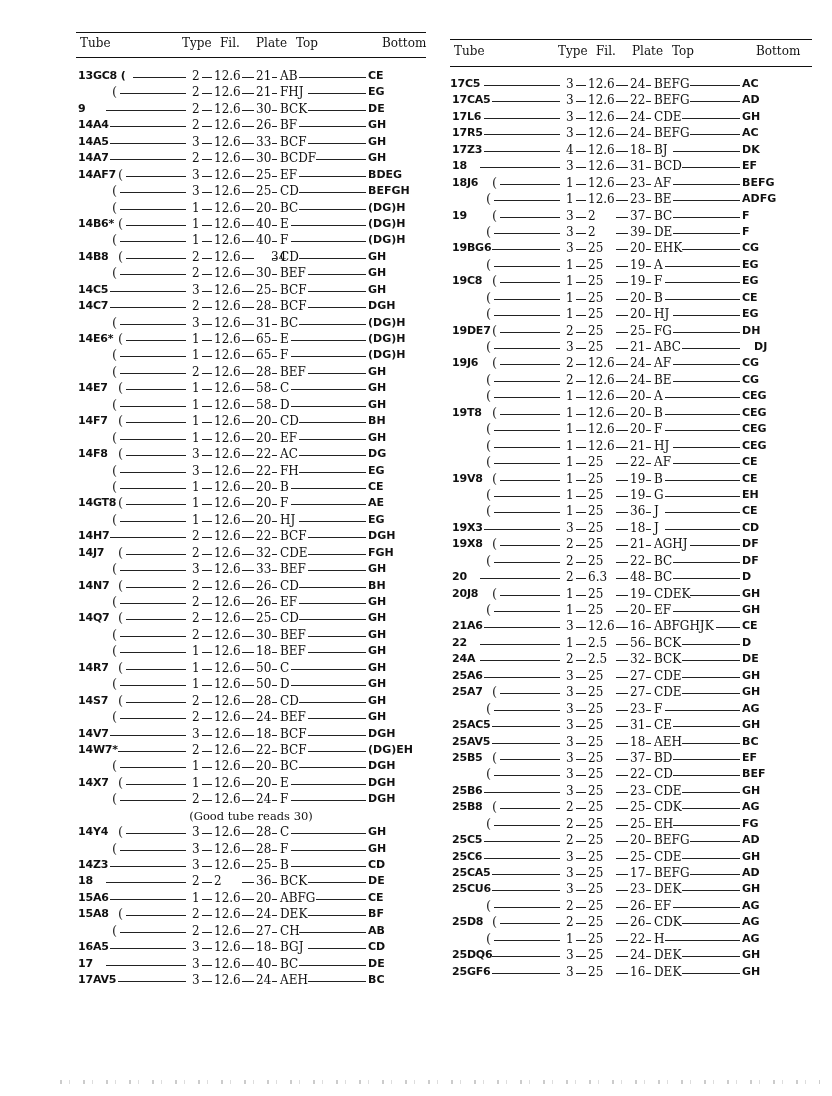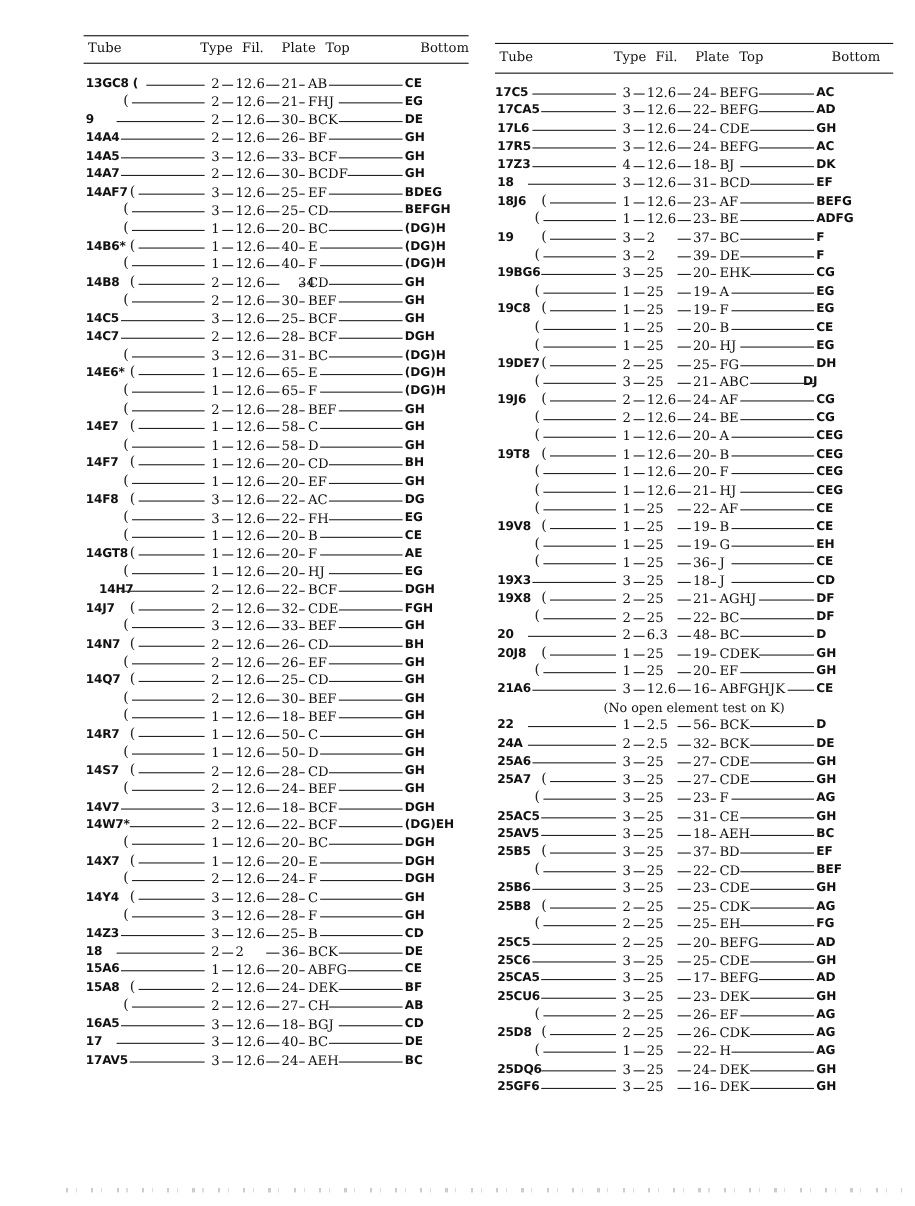--- a/index.html
+++ b/index.html
@@ -402,21 +402,21 @@
         <span class="dash" style="left: 126px; width: 10px; top: 0px;"></span>
         <span class="cell" style="left: 138px;">12.6</span>
         <span class="dash" style="left: 166px; width: 12px; top: 0px;"></span>
         <span class="cell" style="left: 180px;">20</span>
         <span class="dash" style="left: 196px; width: 5px; top: 0px;"></span>
         <span class="cell" style="left: 204px;">HJ</span>
         <span class="dash" style="left: 223.2px; width: 66.8px; top: 0px;"></span>
         <span class="bottom" style="left: 292px;">EG</span>
       </div>
       <div class="row">
-        <span class="tube" style="left: 14px; text-align: center;">14H7</span>
+        <span class="tube" style="left: 2px; text-align: center;">14H7</span>
         <span class="dash" style="left: 34px; width: 76px; top: 0px;"></span>
         <span class="cell" style="left: 116px;">2</span>
         <span class="dash" style="left: 126px; width: 10px; top: 0px;"></span>
         <span class="cell" style="left: 138px;">12.6</span>
         <span class="dash" style="left: 166px; width: 12px; top: 0px;"></span>
         <span class="cell" style="left: 180px;">22</span>
         <span class="dash" style="left: 196px; width: 5px; top: 0px;"></span>
         <span class="cell" style="left: 204px;">BCF</span>
         <span class="dash" style="left: 231.8px; width: 58.2px; top: 0px;"></span>
         <span class="bottom" style="left: 292px;">DGH</span>
@@ -628,20 +628,21 @@
         <span class="cell" style="left: 116px;">2</span>
         <span class="dash" style="left: 126px; width: 10px; top: 0px;"></span>
         <span class="cell" style="left: 138px;">12.6</span>
         <span class="dash" style="left: 166px; width: 12px; top: 0px;"></span>
         <span class="cell" style="left: 180px;">24</span>
         <span class="dash" style="left: 196px; width: 5px; top: 0px;"></span>
         <span class="cell" style="left: 204px;">F</span>
         <span class="dash" style="left: 214.6px; width: 75.4px; top: 0px;"></span>
         <span class="bottom" style="left: 292px;">DGH</span>
       </div>
+      <div class="note">(Good tube reads 30)</div>
       <div class="row">
         <span class="tube" style="left: 2px;">14Y4</span>
         <span class="brace" style="left: 42px;">(</span>
         <span class="dash" style="left: 50px; width: 60px; top: 0px;"></span>
         <span class="cell" style="left: 116px;">3</span>
         <span class="dash" style="left: 126px; width: 10px; top: 0px;"></span>
         <span class="cell" style="left: 138px;">12.6</span>
         <span class="dash" style="left: 166px; width: 12px; top: 0px;"></span>
         <span class="cell" style="left: 180px;">28</span>
         <span class="dash" style="left: 196px; width: 5px; top: 0px;"></span>
@@ -998,21 +999,21 @@
         <span class="brace" style="left: 36px;">(</span>
         <span class="dash" style="left: 44px; width: 66px; top: 0px;"></span>
         <span class="cell" style="left: 116px;">3</span>
         <span class="dash" style="left: 126px; width: 10px; top: 0px;"></span>
         <span class="cell" style="left: 138px;">25</span>
         <span class="dash" style="left: 166px; width: 12px; top: 0px;"></span>
         <span class="cell" style="left: 180px;">21</span>
         <span class="dash" style="left: 196px; width: 5px; top: 0px;"></span>
         <span class="cell" style="left: 204px;">ABC</span>
         <span class="dash" style="left: 231.8px; width: 58.2px; top: 0px;"></span>
-        <span class="bottom" style="left: 280px;">DJ</span>
+        <span class="bottom" style="left: 304px;">DJ</span>
       </div>
       <div class="row">
         <span class="tube" style="left: 2px;">19J6</span>
         <span class="brace" style="left: 42px;">(</span>
         <span class="dash" style="left: 50px; width: 60px; top: 0px;"></span>
         <span class="cell" style="left: 116px;">2</span>
         <span class="dash" style="left: 126px; width: 10px; top: 0px;"></span>
         <span class="cell" style="left: 138px;">12.6</span>
         <span class="dash" style="left: 166px; width: 12px; top: 0px;"></span>
         <span class="cell" style="left: 180px;">24</span>
@@ -1226,21 +1227,20 @@
         <span class="cell" style="left: 116px;">3</span>
         <span class="dash" style="left: 126px; width: 10px; top: 0px;"></span>
         <span class="cell" style="left: 138px;">12.6</span>
         <span class="dash" style="left: 166px; width: 12px; top: 0px;"></span>
         <span class="cell" style="left: 180px;">16</span>
         <span class="dash" style="left: 196px; width: 5px; top: 0px;"></span>
         <span class="cell" style="left: 204px;">ABFGHJK</span>
         <span class="dash" style="left: 266.2px; width: 23.8px; top: 0px;"></span>
         <span class="bottom" style="left: 292px;">CE</span>
       </div>
-      <div class="note">(No open element test on K)</div>
       <div class="row">
         <span class="tube" style="left: 2px;">22</span>
         <span class="dash" style="left: 30px; width: 80px; top: 0px;"></span>
         <span class="cell" style="left: 116px;">1</span>
         <span class="dash" style="left: 126px; width: 10px; top: 0px;"></span>
         <span class="cell" style="left: 138px;">2.5</span>
         <span class="dash" style="left: 166px; width: 12px; top: 0px;"></span>
         <span class="cell" style="left: 180px;">56</span>
         <span class="dash" style="left: 196px; width: 5px; top: 0px;"></span>
         <span class="cell" style="left: 204px;">BCK</span>

